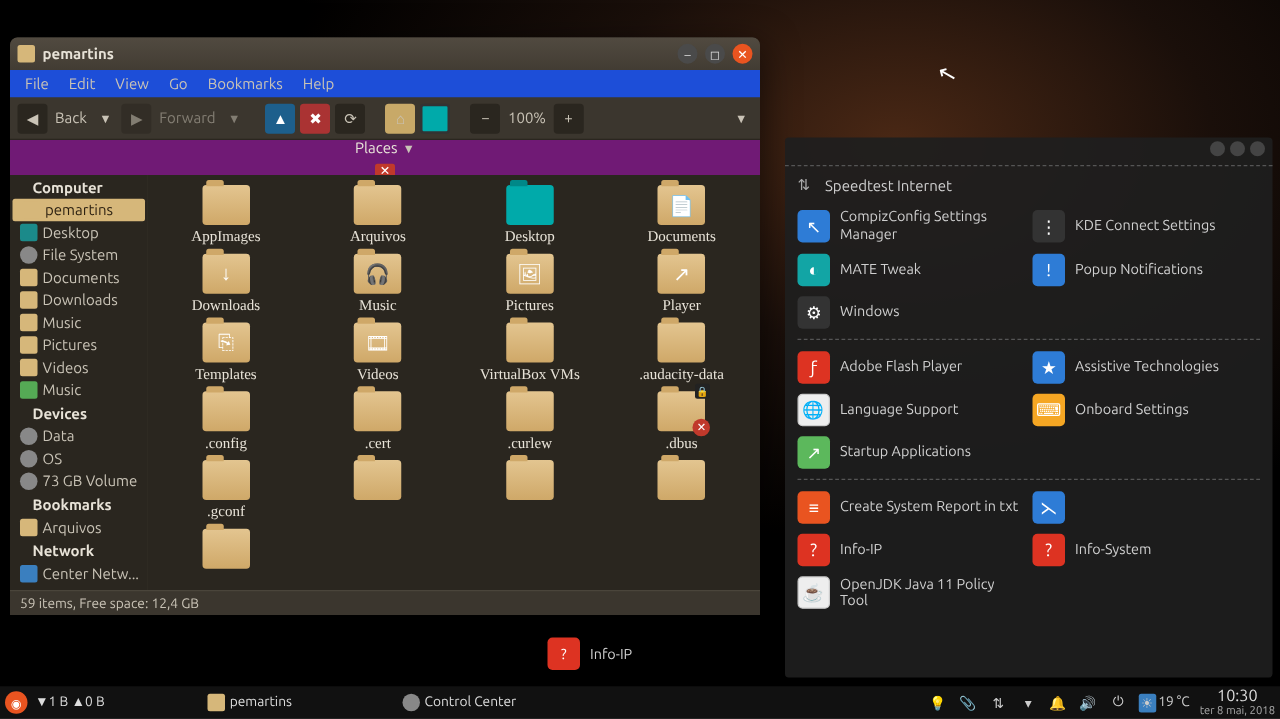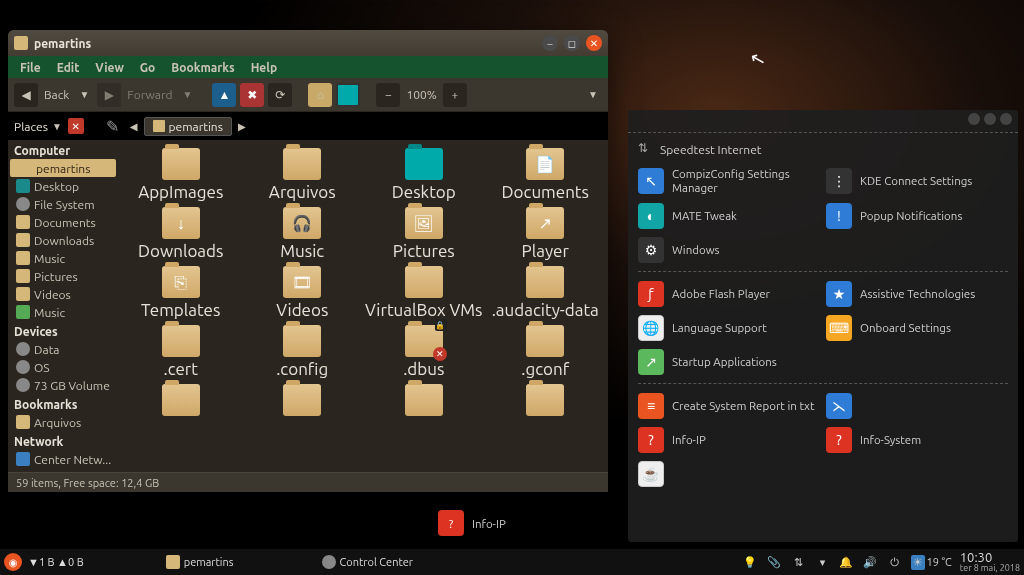--- a/index.html
+++ b/index.html
@@ -9,64 +9,64 @@
 
 .fm-window { position: absolute; left: 8px; top: 30px; width: 600px; height: 462px; background: #3b362e; border-radius: 6px 6px 0 0; box-shadow: 0 8px 30px rgba(0,0,0,.6); display: flex; flex-direction: column; }
 .fm-titlebar { height: 26px; background: linear-gradient(#514a40,#423c33); border-radius: 6px 6px 0 0; display: flex; align-items: center; padding: 0 6px; gap: 6px; }
 .fm-titleicon { width: 14px; height: 14px; background: #d6b77a; border-radius: 2px; }
 .fm-title { color: #e8e3d8; font-size: 12px; font-weight: 600; flex: 1; }
 .win-btn { width: 16px; height: 16px; border-radius: 8px; display: flex; align-items: center; justify-content: center; font-size: 10px; cursor: pointer; }
 .win-min { background: #4a4a4a; color:#ddd;}
 .win-max { background: #4a4a4a; color:#ddd;}
 .win-close { background: #e95420; color:#fff;}
 
-.fm-menubar { height: 22px; background: #14532d; display: flex; align-items: center; padding: 0 4px; font-weight: bold; }
+.fm-menubar { height: 22px; background: #1d4ed8; display: flex; align-items: center; padding: 0 4px; }
 .fm-menubar span { color: #c9c3b6; font-size: 12px; padding: 2px 8px; cursor: pointer; }
 
 .fm-toolbar { height: 34px; background: #3b362e; display: flex; align-items: center; padding: 0 6px; gap: 4px; border-bottom: 1px solid #2a261f; }
 .tb-btn { width: 24px; height: 24px; background: #2a261f; border-radius: 3px; display: flex; align-items:center; justify-content:center; color:#c9c3b6; font-size:12px; cursor:pointer; }
 .tb-lbl { color:#c9c3b6; font-size:12px; padding:0 2px; }
 .tb-sep { width:8px; }
 .tb-arrow-blue { background:#1d5f8c; color:#fff; }
 .tb-red { background:#a33; color:#fff; }
 .tb-home { background:#c8a968; }
 .tb-mon { background:#0aa; border:2px solid #333; }
 .tb-dropdown { color:#c9c3b6; font-size:10px; padding:0 4px; }
 
-.fm-pathbar { height: 28px; background: #000000; display: flex; align-items: center; padding: 0 6px; gap: 6px; }
+.fm-pathbar { height: 28px; background: #701a75; display: flex; align-items: center; padding: 0 18px; gap: 6px; flex-direction: column; }
 .path-places { color:#e8e3d8; font-size:12px; display:flex; align-items:center; gap:4px; }
 .path-chev { color:#c9c3b6; font-size:10px; }
 .path-x { width:16px; height:16px; background:#c0392b; color:#fff; border-radius:2px; display:flex; align-items:center; justify-content:center; font-size:10px; cursor:pointer; }
 .path-pencil { width:22px; height:22px; display:flex;align-items:center;justify-content:center; color:#999; }
 .path-seg { background:#3b362e; border:1px solid #555; padding:2px 8px; color:#e8e3d8; font-size:12px; border-radius:2px; display:flex; align-items:center; gap:4px; }
 .path-seg .pi { width:12px;height:12px;background:#d6b77a;border-radius:1px; }
 
 .fm-body { flex:1; display:flex; overflow:hidden; }
 .fm-sidebar { width: 110px; background:#2a261f; overflow-y:auto; font-size:12px; color:#c9c3b6; }
-.sb-header { font-weight:700; color:#e8e3d8; padding:4px 6px 2px; font-size:12px; }
+.sb-header { font-weight:700; color:#e8e3d8; padding:4px 6px 2px; font-size:12px;margin-left:12px; }
 .sb-item { display:flex; align-items:center; gap:4px; padding:2px 6px 2px 8px; cursor:pointer; white-space:nowrap; overflow:hidden; text-overflow:ellipsis; }
 .sb-item.sel { background:#d6b77a; color:#2a1f10; border-radius:2px; margin:0 2px; }
 .sb-ico { width:14px;height:14px; background:#d6b77a; border-radius:2px; flex-shrink:0; }
 .sb-ico.blue { background:#1b8a8a; }
 .sb-ico.disk { background:#888; border-radius:7px; }
 .sb-ico.green { background:#5a5; }
 .sb-ico.net { background:#3a7fbf; }
 
 .fm-grid { flex:1; background:#2a261f; overflow-y:auto; padding:8px 4px; display:grid; grid-template-columns: repeat(4, 1fr); gap:6px 4px; align-content:start; position:relative; }
 .fm-grid::-webkit-scrollbar { width:10px; }
 .fm-grid::-webkit-scrollbar-thumb { background:#555; border-radius:4px; }
 .fgi { display:flex; flex-direction:column; align-items:center; gap:2px; cursor:pointer; }
 .fgi .fld { width:38px; height:32px; background:linear-gradient(#e3c590,#cfa868); border-radius:3px; position:relative; display:flex;align-items:center;justify-content:center; }
 .fgi .fld::before { content:''; position:absolute; top:-4px; left:3px; width:14px; height:5px; background:#cfa868; border-radius:2px 2px 0 0; }
 .fgi .fld.desktop { background:#0aa; }
 .fgi .fld.desktop::before { background:#088; }
 .fgi .ovl { position:absolute; color:#fff; font-size:16px; }
 .fgi .lock { position:absolute; top:-6px; right:-4px; width:12px; height:12px; background:#222; border-radius:2px; color:#fff; font-size:8px; display:flex;align-items:center;justify-content:center; }
 .fgi .xb { position:absolute; bottom:-4px; right:-4px; width:14px; height:14px; background:#c0392b; border-radius:7px; color:#fff; font-size:9px; display:flex;align-items:center;justify-content:center; }
-.fgi span { color:#e8e3d8; font-size:17px; text-align:center; }
+.fgi span { color:#e8e3d8; font-size:12px; text-align:center;font-family:Liberation Serif, serif; }
 
 .fm-status { height:20px; background:#3b362e; color:#c9c3b6; font-size:11px; padding:0 8px; display:flex; align-items:center; border-top:1px solid #4a453b; }
 
 
 .cc-panel { position:absolute; right:6px; top:110px; width:390px; height:432px; background:rgba(30,30,30,.92); border-radius:3px; padding:0; display:flex; flex-direction:column; font-size:12px; color:#cfcfcf; }
 .cc-titlebar { height:18px; display:flex; justify-content:flex-end; align-items:center; gap:4px; padding:0 6px; }
 .cc-titlebar .wb { width:12px;height:12px; background:#444; border-radius:6px; }
 .cc-section { padding:8px 10px 2px; display:flex; align-items:center; gap:6px; border-top:1px dashed #555; margin-top:4px; }
 .cc-section:first-of-type { border-top:none; margin-top:0; }
 .sec-ico { width:16px; height:16px; color:#aaa; }
@@ -89,21 +89,21 @@
 
 
 .taskbar { position:absolute; left:0; bottom:0; width:1024px; height:26px; background:#111; display:flex; align-items:center; color:#ddd; font-size:11px; padding:0 4px; gap:8px; }
 .tb-left { display:flex; align-items:center; gap:6px; }
 .ubuntu { width:18px; height:18px; border-radius:9px; background:#e95420; display:flex;align-items:center;justify-content:center; color:#fff; font-size:10px; }
 .tb-task { display:flex; align-items:center; gap:4px; padding:2px 6px; cursor:pointer; }
 .tb-task .ti { width:14px;height:14px; background:#d6b77a; border-radius:2px; }
 .tb-task .ti.gear { background:#888; border-radius:7px; }
 .tb-spacer { flex:1; }
 .tray-ico { width:16px; height:16px; display:flex;align-items:center;justify-content:center; color:#ccc; cursor:pointer; }
-.tb-clock { text-align:left; line-height:1; }
+.tb-clock { text-align:center; line-height:1; }
 .tb-clock .t1 { font-size:13px; }
 .tb-clock .t2 { font-size:9px; color:#aaa; }
 
 
 .cursor { position:absolute; left:750px; top:48px; color:#fff; font-size:18px; transform:rotate(-15deg); pointer-events:none; }
 </style>
 </head>
 <body>
 
 <div class="fm-window">
@@ -283,25 +283,29 @@
         <div class="fgi">
           <div class="fld"></div>
           <span>VirtualBox VMs</span>
         </div>
         <div class="fgi">
           <div class="fld"></div>
           <span>.audacity-data</span>
         </div>
         <div class="fgi">
           <div class="fld"></div>
+          <span>.config</span>
+        </div>
+        <div class="fgi">
+          <div class="fld"></div>
           <span>.cert</span>
         </div>
         <div class="fgi">
           <div class="fld"></div>
-          <span>.config</span>
+          <span>.curlew</span>
         </div>
         <div class="fgi">
           <div class="fld">
             <div class="lock">🔒</div>
             <div class="xb">✕</div>
           </div>
           <span>.dbus</span>
         </div>
         <div class="fgi">
           <div class="fld"></div>
@@ -400,20 +404,21 @@
       <div class="cc-it">
         <div class="ci red">?</div>
         <span>Info-IP</span>
       </div>
       <div class="cc-it">
         <div class="ci red">?</div>
         <span>Info-System</span>
       </div>
       <div class="cc-it">
         <div class="ci wht">☕</div>
+        <span>OpenJDK Java 11 Policy Tool</span>
       </div>
     </div>
 </div>
 
 <div class="free-it" style="left:438px; top:510px;">
   <div class="ci">?</div>
   <span>Info-IP</span>
 </div>
 
 <div class="cursor">↖</div>

